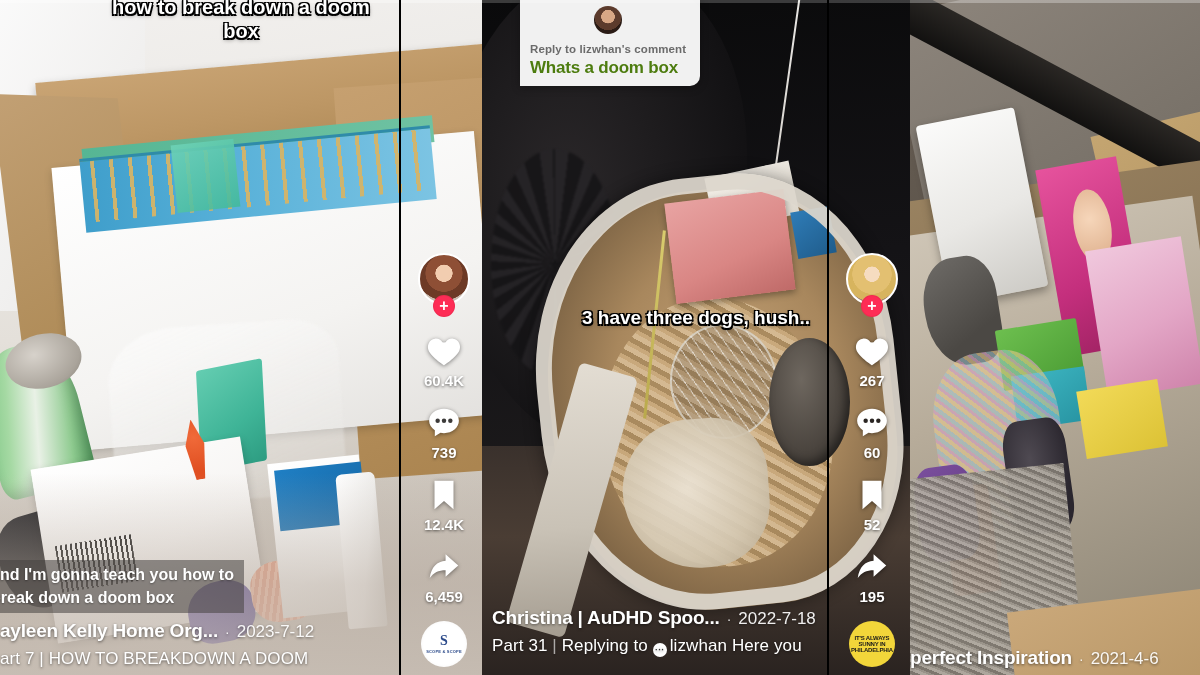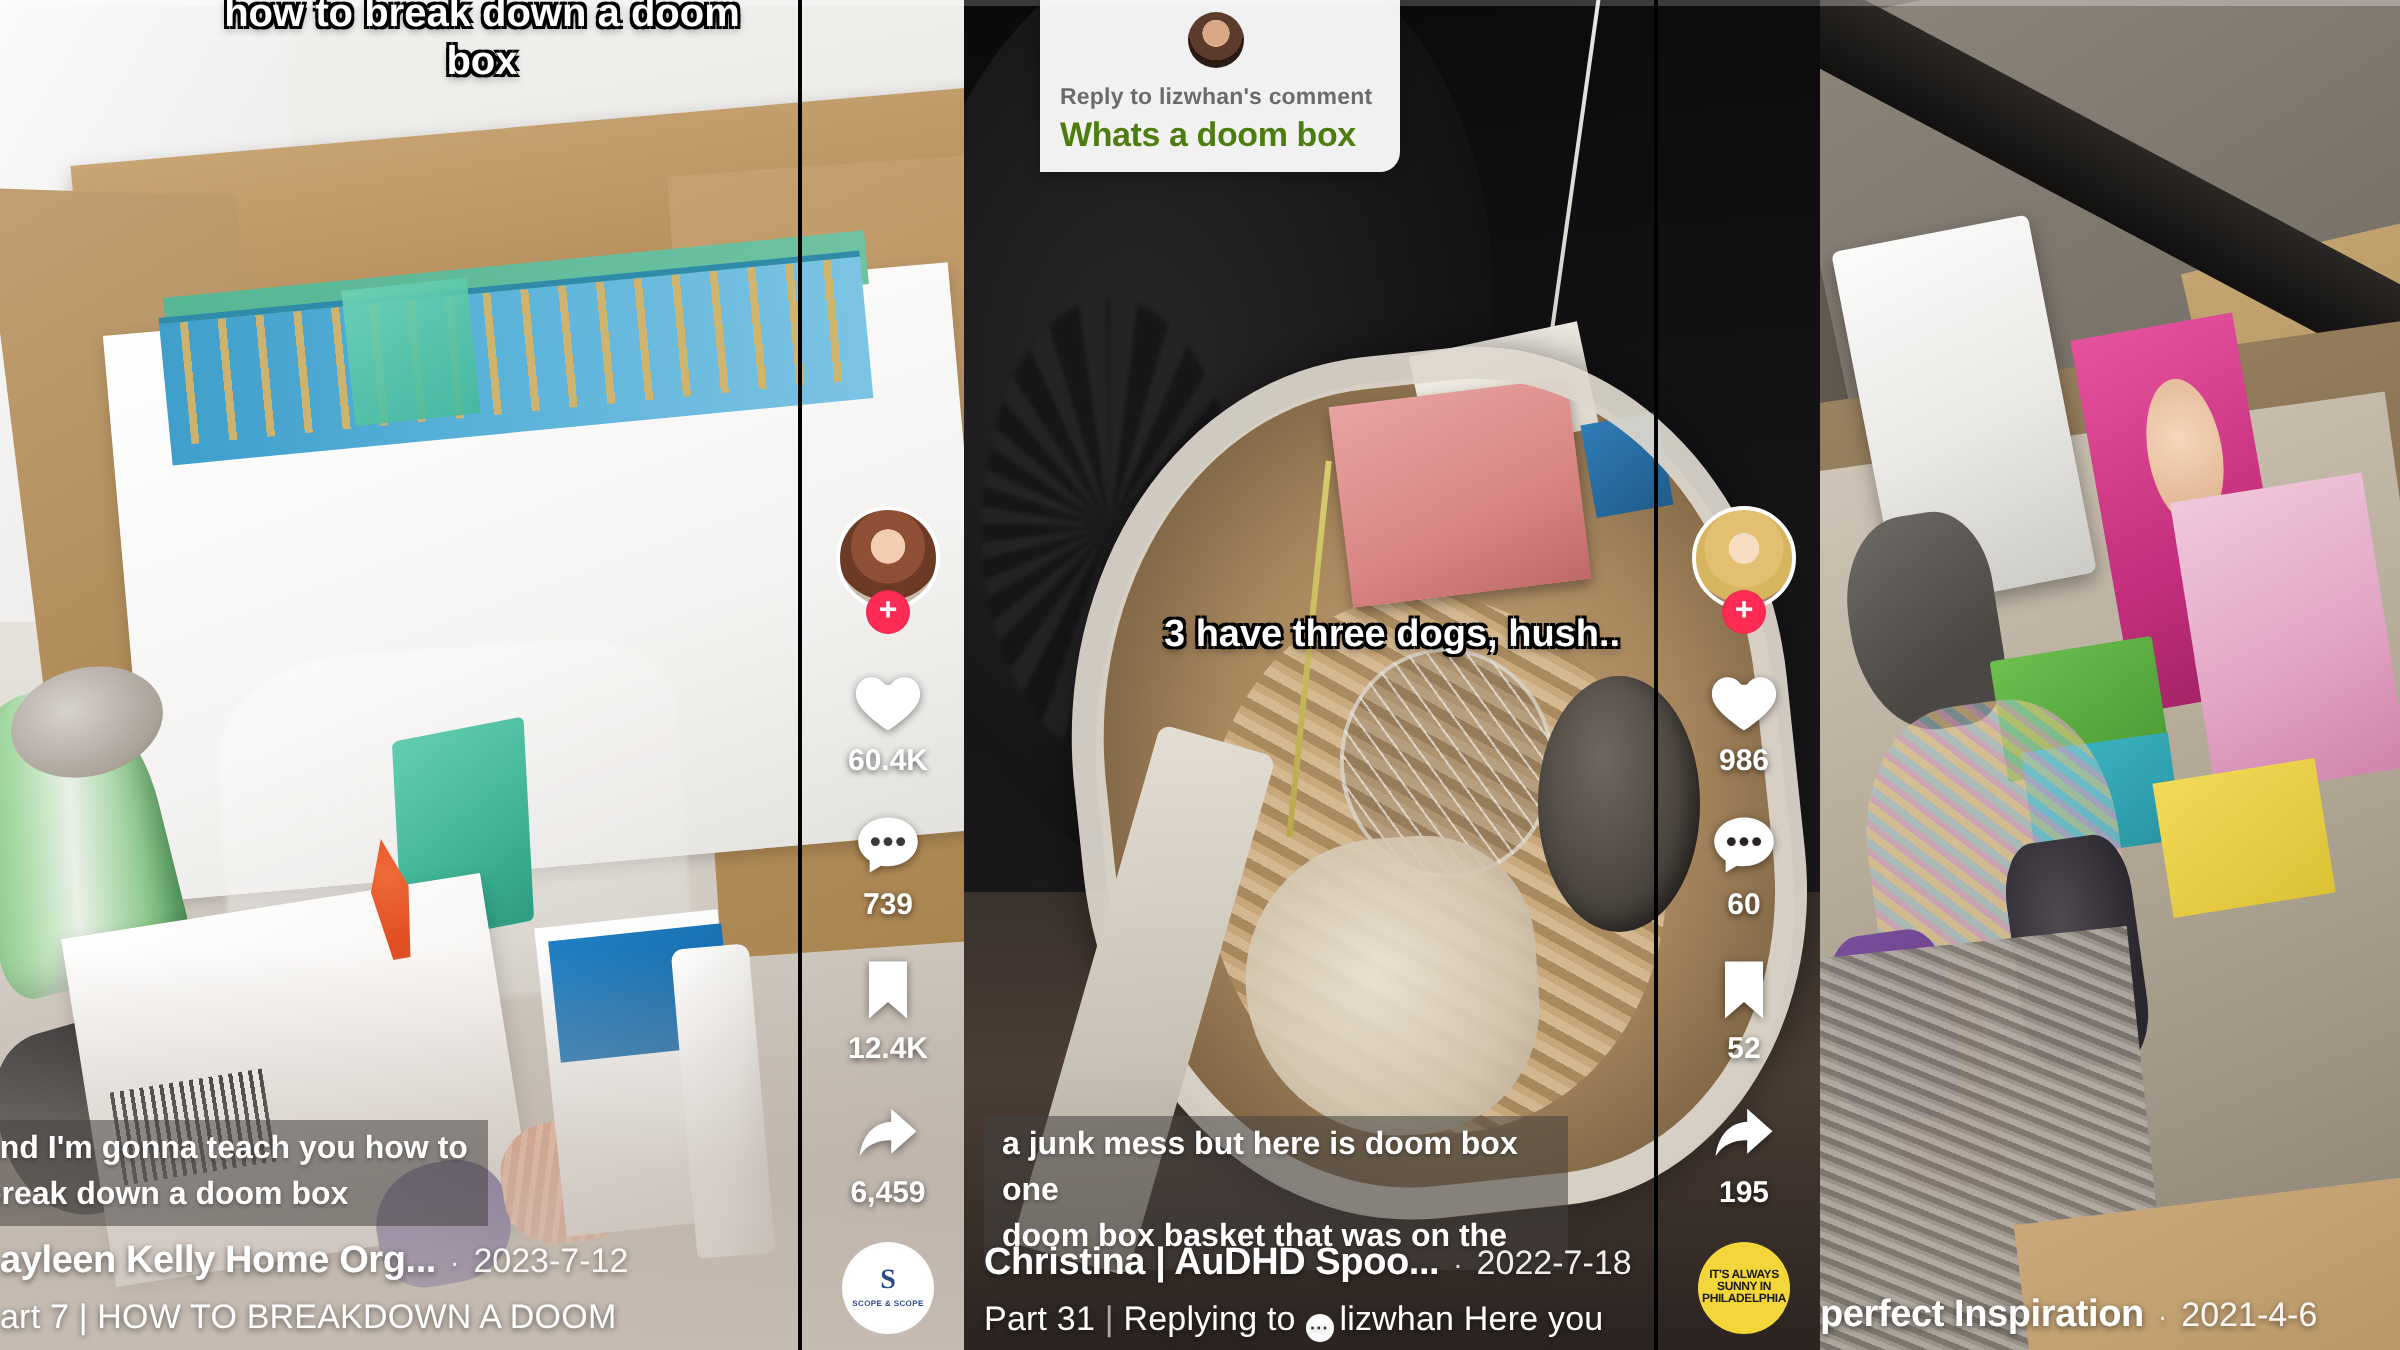--- a/index.html
+++ b/index.html
@@ -640,26 +640,22 @@
       <div class="reply-txt">
         <span class="reply-small">Reply to lizwhan's comment</span>
         <span class="reply-main">Whats a doom box</span>
       </div>
     </div>
 
     <div class="subtitle" style="top:307px; font-size:19px;">
       <div>3 have three dogs, hush..</div>
     </div>
 
-    <div class="cap-block" style="left:10px; top:558px; width:292px;">
-      <div>a junk mess but here is doom box one</div>
-      <div>doom box basket that was on the</div>
-    </div>
-
-    <div class="meta" style="left:10px; bottom:4px;">
+
+    <div class="meta" style="left:10px; bottom:18px;">
       <div class="meta-row1">
         <span class="meta-author">Christina | AuDHD Spoo...</span>
         <span class="meta-dot">·</span>
         <span class="meta-date">2022-7-18</span>
       </div>
       <div class="meta-desc">
         <span>Part 31</span>
         <span style="opacity:.6">|</span>
         <span>Replying to</span>
         <span class="chip-at">···</span><span>lizwhan</span>
@@ -671,21 +667,21 @@
       <div class="rail-avatar-wrap">
         <div class="rail-avatar av-b"></div>
         <div class="plus-badge">+</div>
       </div>
       <div class="rail-item">
         <span class="rail-icon">
           <svg viewBox="0 0 24 24">
               <path d="M12 21s-7.5-4.7-9.6-9C.9 8.5 2.6 4.8 6.2 4.2c2-.3 3.9.7 4.8 2.3l1 .1 1-.1c.9-1.6 2.8-2.6 4.8-2.3 3.6.6 5.3 4.3 3.8 7.8-2.1 4.3-9.6 9-9.6 9z"></path>
             </svg>
         </span>
-        <span class="rail-count">986</span>
+        <span class="rail-count">267</span>
       </div>
       <div class="rail-item">
         <span class="rail-icon">
           <svg viewBox="0 0 24 24">
               <path d="M12 3C6.8 3 2.6 6.4 2.6 10.6c0 2.4 1.4 4.6 3.6 6v3.8l3.6-2.2c.7.1 1.4.2 2.2.2 5.2 0 9.4-3.4 9.4-7.8S17.2 3 12 3z"></path>
               <circle cx="8" cy="10.6" r="1.4" fill="#2a2522"></circle>
               <circle cx="12" cy="10.6" r="1.4" fill="#2a2522"></circle>
               <circle cx="16" cy="10.6" r="1.4" fill="#2a2522"></circle>
             </svg>
         </span>

